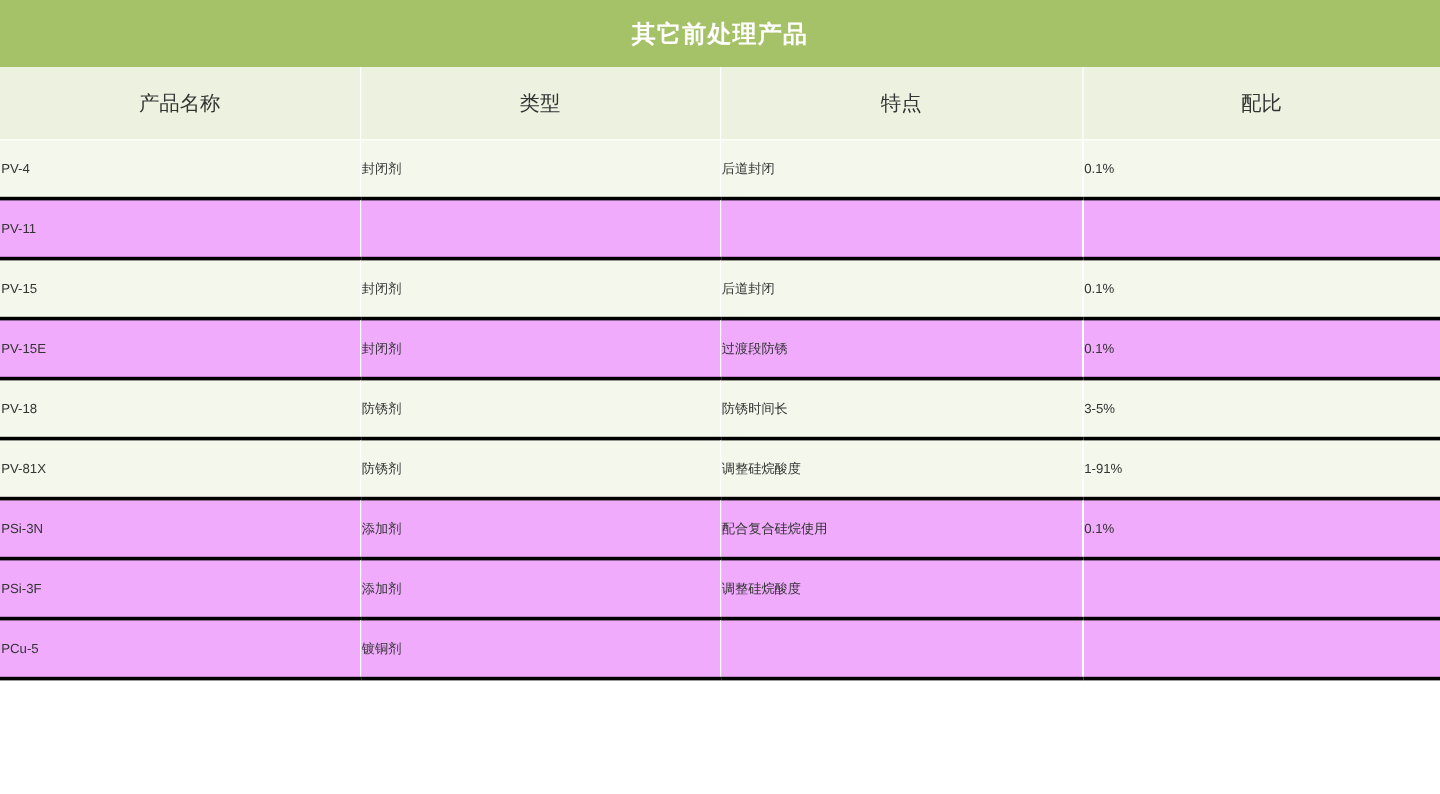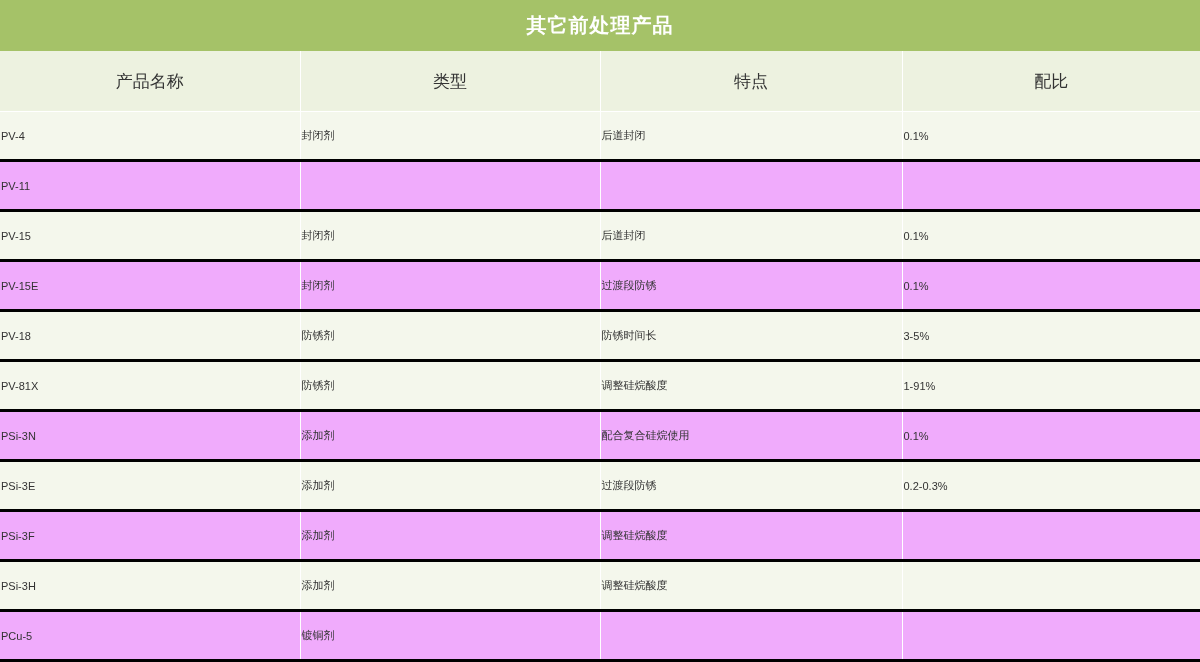--- a/index.html
+++ b/index.html
@@ -130,34 +130,22 @@
           <td>防锈剂</td>
           <td>调整硅烷酸度</td>
           <td>1-91%</td>
         </tr>
         <tr class="row-even">
           <td>PSi-3N</td>
           <td>添加剂</td>
           <td>配合复合硅烷使用</td>
           <td>0.1%</td>
         </tr>
-        <tr class="row-odd">
-          <td>PSi-3E</td>
-          <td>添加剂</td>
-          <td>过渡段防锈</td>
-          <td>0.2-0.3%</td>
-        </tr>
         <tr class="row-even">
           <td>PSi-3F</td>
-          <td>添加剂</td>
-          <td>调整硅烷酸度</td>
-          <td></td>
-        </tr>
-        <tr class="row-odd">
-          <td>PSi-3H</td>
           <td>添加剂</td>
           <td>调整硅烷酸度</td>
           <td></td>
         </tr>
         <tr class="row-even">
           <td>PCu-5</td>
           <td>镀铜剂</td>
           <td></td>
           <td></td>
         </tr>

